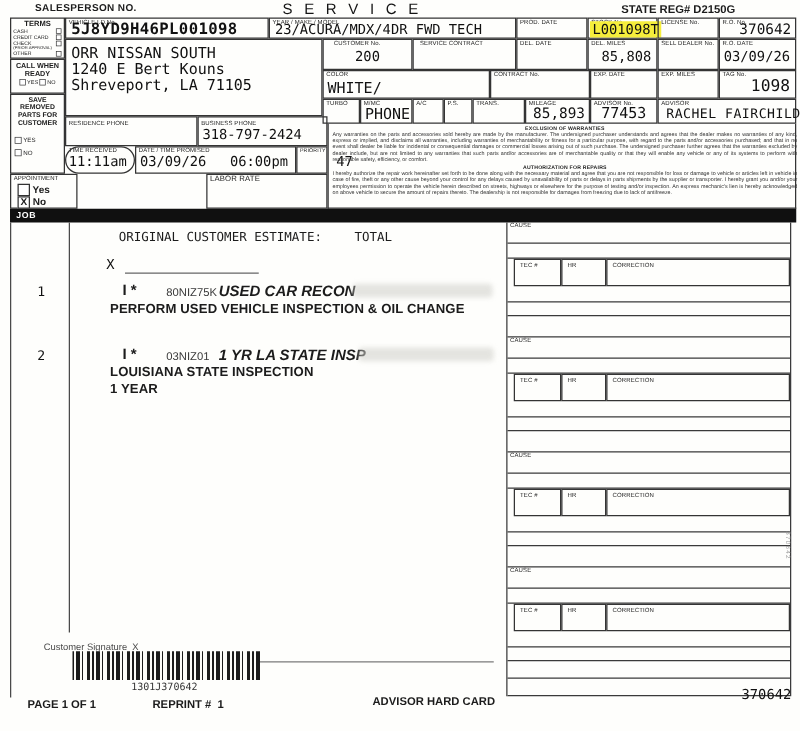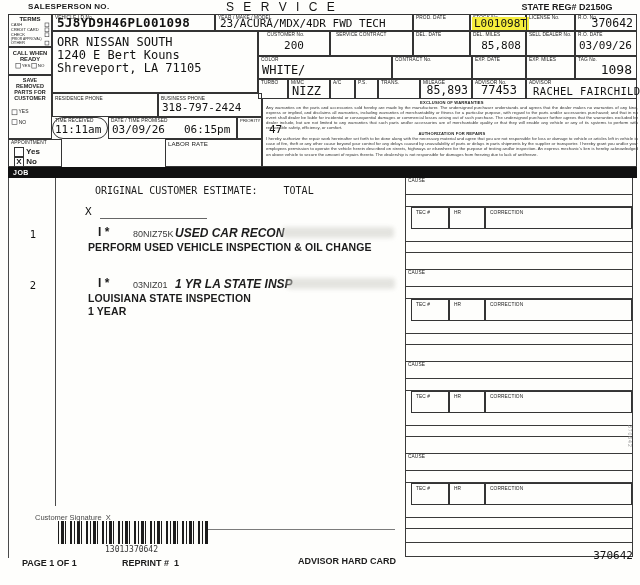--- a/index.html
+++ b/index.html
@@ -19,21 +19,21 @@
   .smudge{position:absolute;background:#cfcfc9;opacity:.55;filter:blur(2px);border-radius:3px;}
   .ftr{position:absolute;font-weight:bold;font-size:9px;white-space:pre;}
 </style>
 </head>
 <body>
 
 <div id="page">
 
   <div style="position:absolute;left:28px;top:2px;font-size:8px;font-weight:bold;letter-spacing:.3px;">SALESPERSON NO.</div>
   <div style="position:absolute;left:226px;top:0px;font-size:12px;letter-spacing:3px;white-space:pre;color:#141414;">S E R V I C E</div>
-  <div style="position:absolute;left:497px;top:2px;width:140px;text-align:center;font-size:9px;font-weight:bold;">STATE REG# D2150G</div>
+  <div style="position:absolute;left:497px;top:2px;width:140px;text-align:left;font-size:9px;font-weight:bold;">STATE REG# D2150G</div>
 
   <div class="cell" style="left:8px;top:14px;width:44px;height:33px;">
     <div class="s55" style="padding-top:1px;">
       <div style="text-align:center;font-weight:bold;font-size:11px;">TERMS</div>
       <div style="display:flex;justify-content:space-between;align-items:center;padding:0 3px;font-size:7.5px;">
         <span>CASH</span>
           <span class="box" style="width:6px;height:6px;"></span>
       </div>
       <div style="display:flex;justify-content:space-between;align-items:center;padding:0 3px;font-size:7.5px;">
         <span>CREDIT CARD</span>
@@ -159,21 +159,21 @@
   <div class="cell" style="left:575px;top:56px;width:62px;height:23px;">
     <span class="lbl">TAG No.</span>
     <span class="val" style="right:4px;bottom:1px;font-size:13px;margin-top:20px;">1098</span>
   </div>
 
   <div class="cell" style="left:258px;top:79px;width:30px;height:20px;">
     <span class="lbl">TURBO</span>
   </div>
   <div class="cell" style="left:288px;top:79px;width:42px;height:20px;">
     <span class="lbl">M/MC</span>
-    <span class="val" style="left:3px;bottom:0px;font-size:12px;">NIZZ</span>
+    <span class="val" style="left:3px;bottom:0px;font-size:12px;">PHONE</span>
   </div>
   <div class="cell" style="left:330px;top:79px;width:25px;height:20px;">
     <span class="lbl">A/C</span>
   </div>
   <div class="cell" style="left:355px;top:79px;width:23px;height:20px;">
     <span class="lbl">P.S.</span>
   </div>
   <div class="cell" style="left:378px;top:79px;width:42px;height:20px;">
     <span class="lbl">TRANS.</span>
   </div>
@@ -198,21 +198,21 @@
     <span class="val" style="left:3px;bottom:2px;font-size:11px;">318-797-2424</span>
   </div>
 
   <div class="cell" style="left:52px;top:117px;width:56px;height:22px;border-radius:11px;">
     <span class="lbl">TIME RECEIVED</span>
     <span class="val" style="left:2px;bottom:2px;font-size:11px;">11:11am</span>
   </div>
   <div class="cell" style="left:108px;top:117px;width:129px;height:22px;">
     <span class="lbl">DATE / TIME PROMISED</span>
     <span class="val" style="left:3px;bottom:2px;font-size:11px;">03/09/26</span>
-    <span class="val" style="left:75px;bottom:2px;font-size:11px;">06:15pm</span>
+    <span class="val" style="left:75px;bottom:2px;font-size:11px;">06:00pm</span>
   </div>
   <div class="cell" style="left:237px;top:117px;width:25px;height:22px;">
     <span class="lbl" style="transform:scale(.42);">PRIORITY</span>
     <span class="val" style="left:0;right:0;text-align:center;bottom:2px;font-size:11px;padding-left:31px;">47</span>
   </div>
 
   <div class="cell" style="left:165px;top:139px;width:97px;height:28px;">
     <span class="lbl" style="transform:scale(.62);">LABOR RATE</span>
   </div>
 

